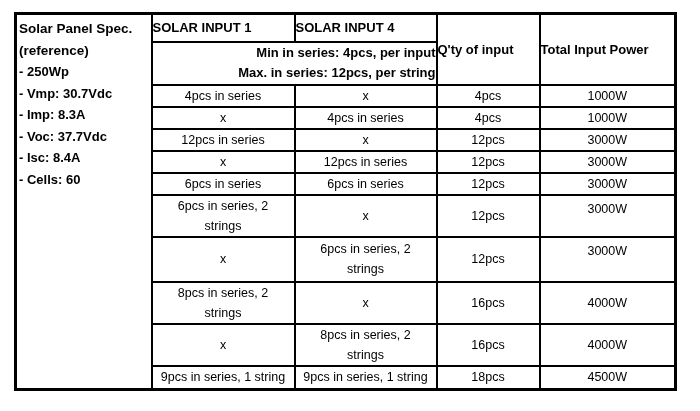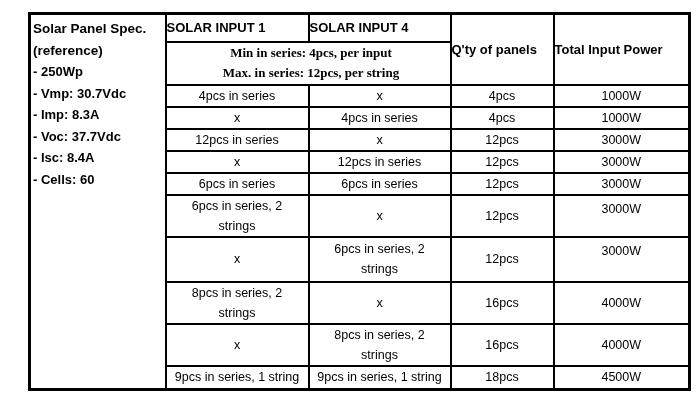--- a/index.html
+++ b/index.html
@@ -11,21 +11,21 @@
     position: relative;
     width: 700px;
     height: 411px;
     background: #ffffff;
     font-family: "Liberation Sans", "DejaVu Sans", sans-serif;
     color: #000000;
     overflow: hidden;
   }
   table.spec-table {
     position: absolute;
-    left: 28px;
+    left: 14px;
     top: 12px;
     width: 660px;
     border-collapse: collapse;
     table-layout: fixed;
     border: 3px solid #000000;
   }
   .spec-table td, .spec-table th {
     border: 2px solid #000000;
     padding: 0;
     overflow: hidden;
@@ -47,24 +47,23 @@
     font-weight: 700;
   }
   
   th.col-head {
     font-size: 13px;
     font-weight: 700;
     text-align: left;
     vertical-align: middle;
   }
   td.minmax-cell {
-    text-align: center;
+    text-align: right;
     vertical-align: middle;
     padding-left: 6px;
-    font-family: Liberation Serif, serif;
   }
   .minmax-line {
     font-size: 13px;
     font-weight: 700;
     line-height: 20.5px;
     white-space: nowrap;
   }
   
   .spec-table td.data-cell {
     font-size: 12.5px;
@@ -108,21 +107,21 @@
           <div class="spec-line bold">(reference)</div>
           <div class="spec-line">- 250Wp</div>
           <div class="spec-line">- Vmp: 30.7Vdc</div>
           <div class="spec-line">- Imp: 8.3A</div>
           <div class="spec-line">- Voc: 37.7Vdc</div>
           <div class="spec-line">- Isc: 8.4A</div>
           <div class="spec-line">- Cells: 60</div>
         </td>
         <th class="col-head">SOLAR INPUT 1</th>
         <th class="col-head">SOLAR INPUT 4</th>
-        <th class="col-head" rowspan="2">Q'ty of panels</th>
+        <th class="col-head" rowspan="2">Q'ty of input</th>
         <th class="col-head" rowspan="2">Total Input Power</th>
       </tr>
       <tr class="hr2">
         <td class="minmax-cell" colspan="2">
           <div class="minmax-line">Min in series: 4pcs, per input</div>
           <div class="minmax-line">Max. in series: 12pcs, per string</div>
         </td>
       </tr>
       <tr class="r-s">
         <td class="data-cell">4pcs in series</td>

